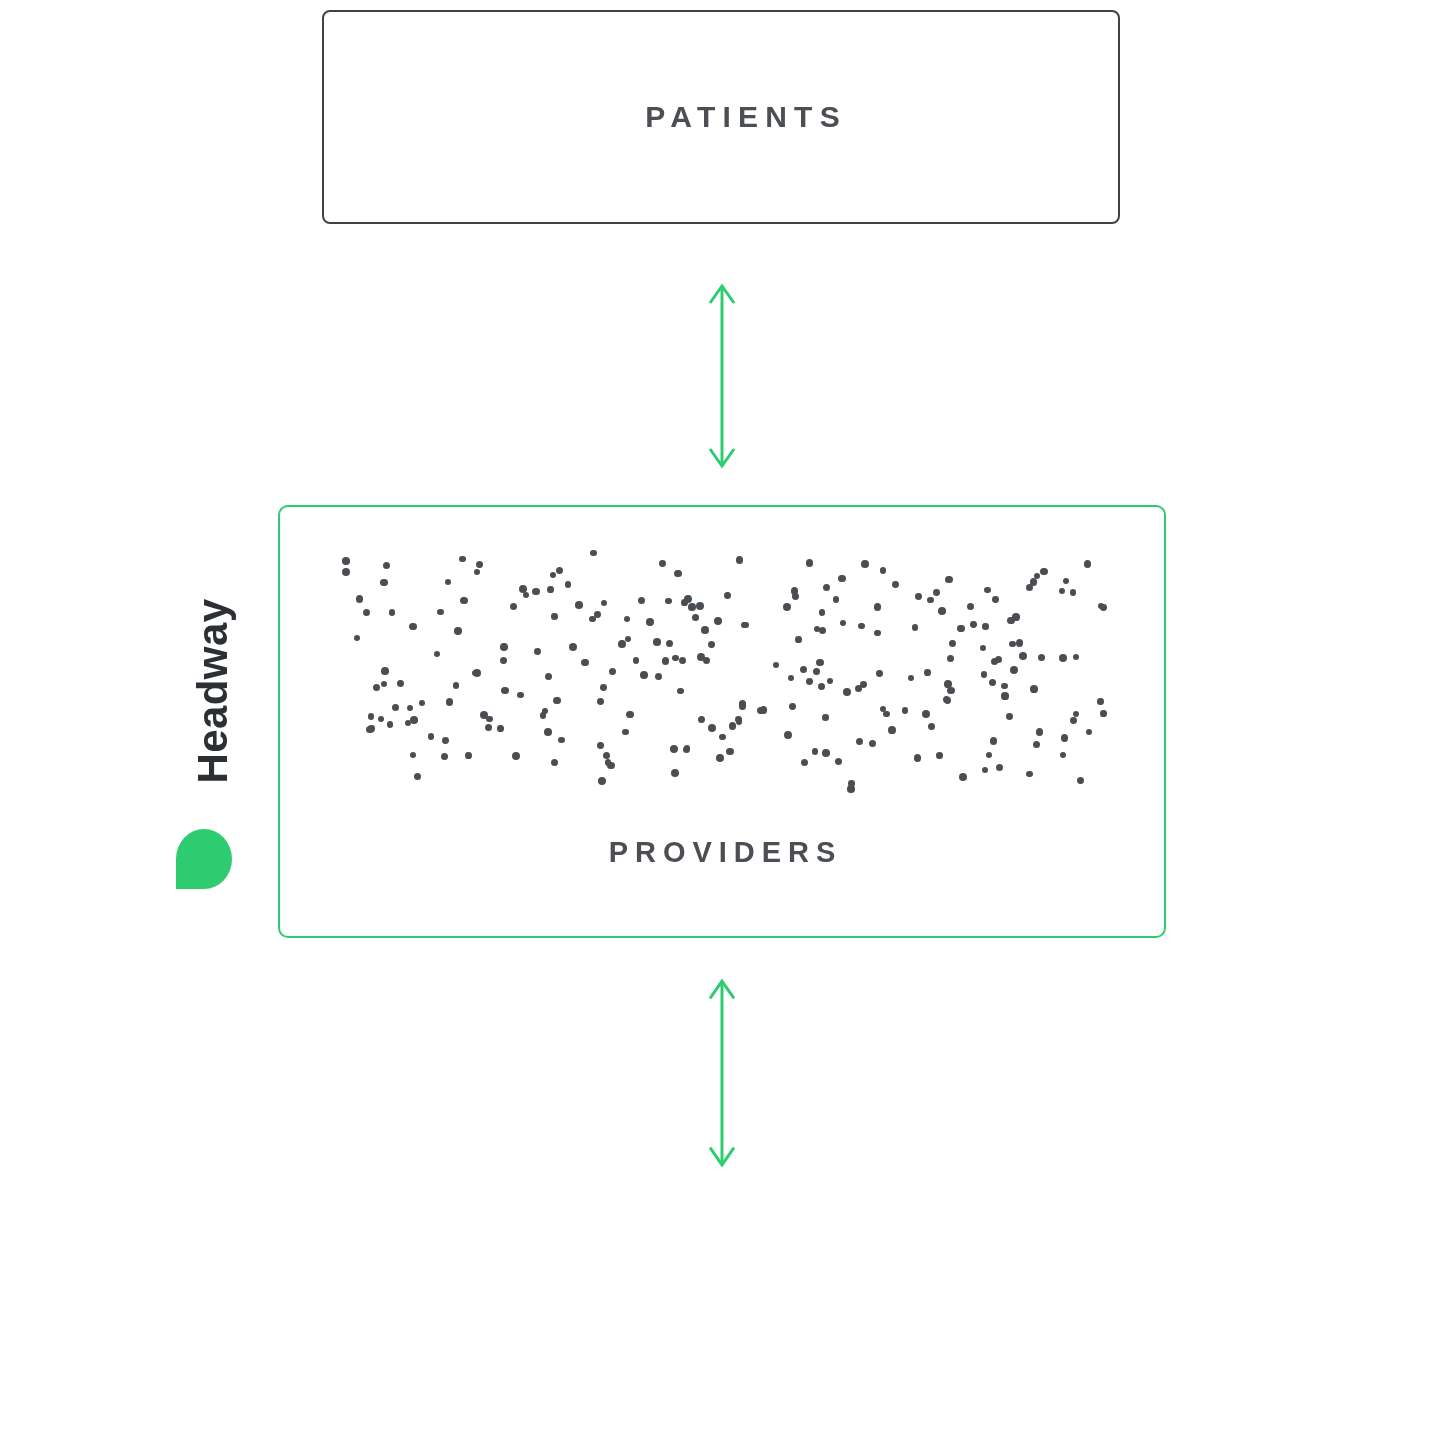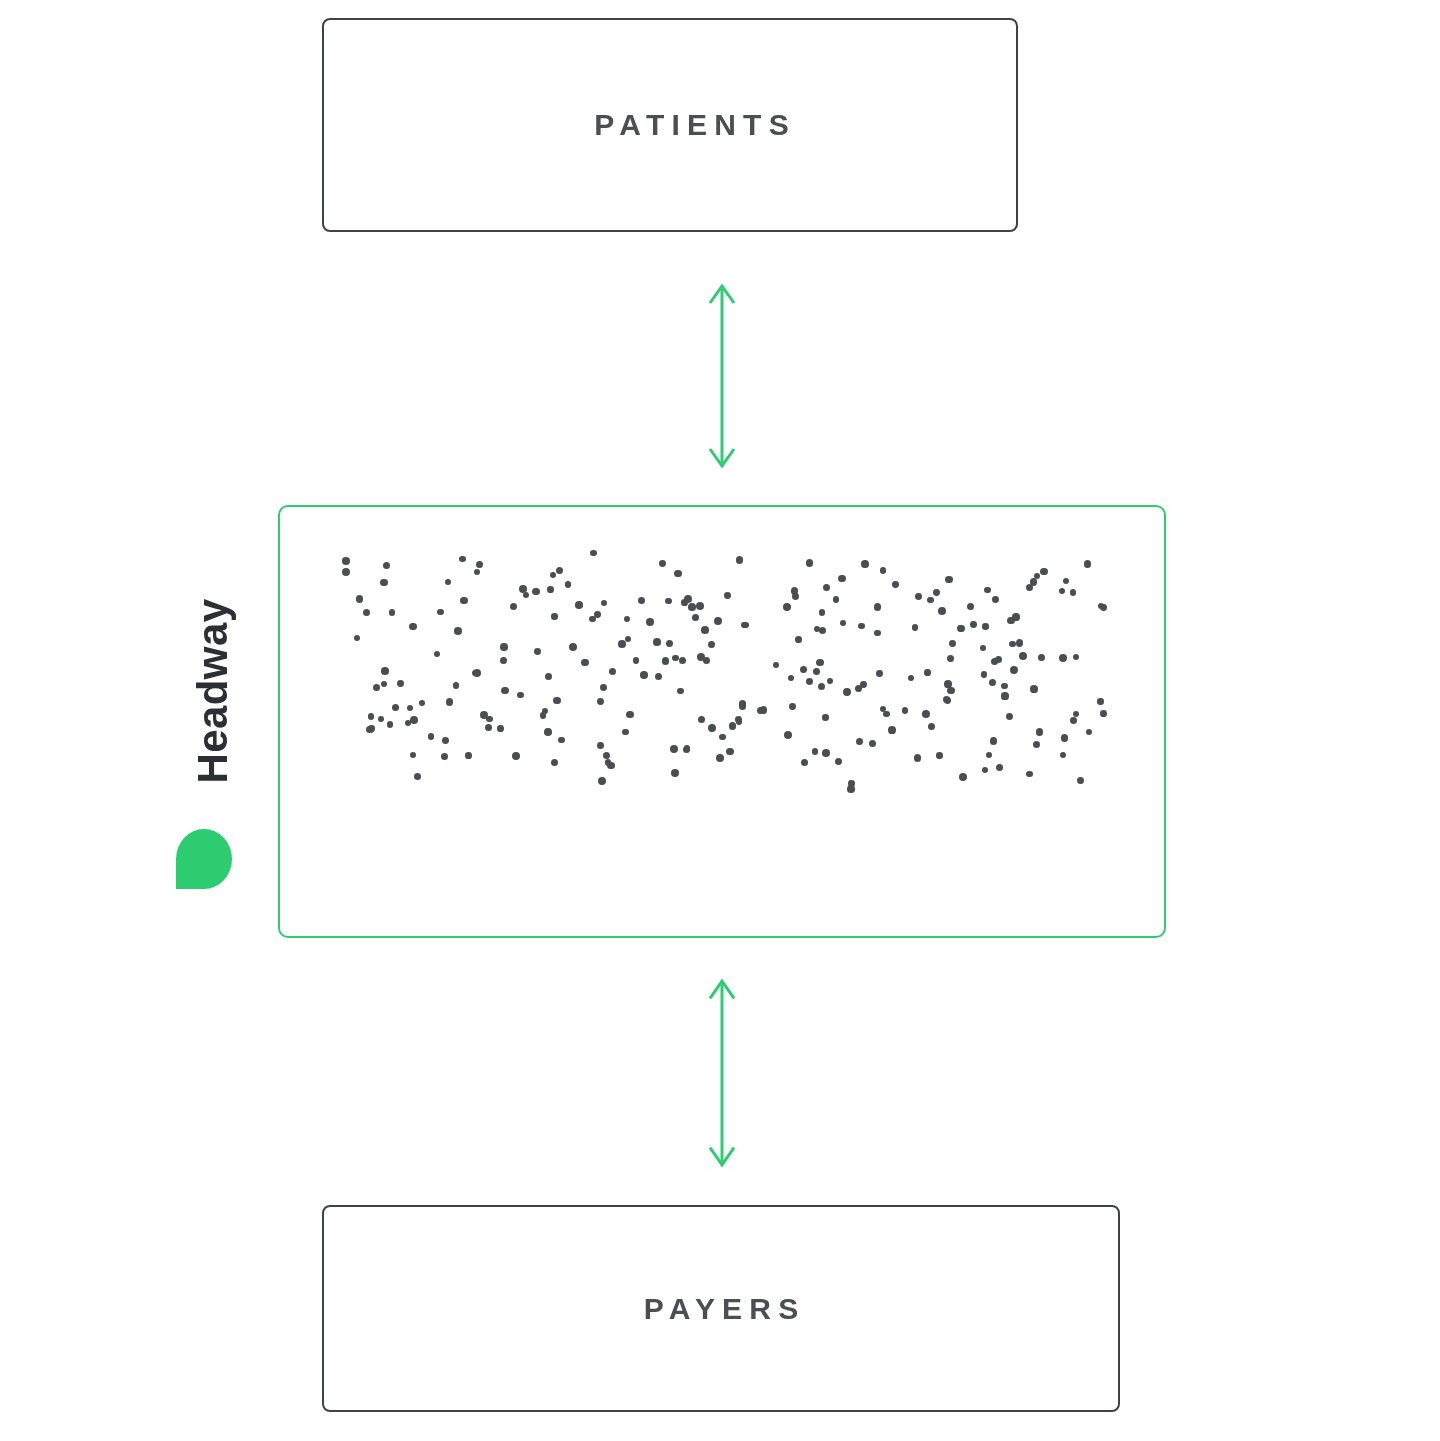--- a/index.html
+++ b/index.html
@@ -35,21 +35,21 @@
   }
   .node-label{
     font-size:30px;
     font-weight:700;
     letter-spacing:0.24em;
     color:var(--text-dark);
     text-align:center;
     text-indent:0.24em; 
   }
 
-  #patients-box{left:322px;top:18px;width:696px;height:214px;padding-left:43px;}
+  #patients-box{left:322px;top:10px;width:798px;height:214px;padding-left:43px;}
   #payers-box{left:322px;top:1205px;width:798px;height:207px;}
 
   #providers-box{left:278px;top:505px;width:888px;height:433px;display:block;}
   .dots-area{
     position:absolute;
     left:62px;right:62px;top:34px;height:248px;
   }
   .dot{
     position:absolute;
     border-radius:50%;
@@ -367,33 +367,31 @@
         <div class="dot" style="width: 6.51142px; height: 6.51142px; left: 5.85984%; top: 72.7284%; background: rgb(74, 78, 82);"></div>
         <div class="dot" style="width: 7.78187px; height: 7.78187px; left: 48.9352%; top: 30.709%; background: rgb(74, 78, 82);"></div>
         <div class="dot" style="width: 7.27126px; height: 7.27126px; left: 27.493%; top: 87.8187%; background: rgb(74, 78, 82);"></div>
         <div class="dot" style="width: 7.25455px; height: 7.25455px; left: 62.6161%; top: 57.2492%; background: rgb(74, 78, 82);"></div>
         <div class="dot" style="width: 6.81473px; height: 6.81473px; left: 95.8209%; top: 70.9182%; background: rgb(74, 78, 82);"></div>
         <div class="dot" style="width: 7.7517px; height: 7.7517px; left: 71.8636%; top: 74.6264%; background: rgb(74, 78, 82);"></div>
         <div class="dot" style="width: 6.23734px; height: 6.23734px; left: 83.9078%; top: 41.8342%; background: rgb(74, 78, 82);"></div>
         <div class="dot" style="width: 7.73188px; height: 7.73188px; left: 40.9574%; top: 39.2005%; background: rgb(74, 78, 82);"></div>
       </div>
     <div class="providers-label">
+      <div class="line">PROVIDERS</div>
     </div>
   </div>
 
   <div class="arrow" id="arrow-bottom">
     <svg viewBox="0 0 44 190" preserveAspectRatio="none">
       <line x1="22" y1="8" x2="22" y2="182" stroke="currentColor" stroke-width="3"></line>
       <polyline points="10,22 22,5 34,22" fill="none" stroke="currentColor" stroke-width="3"></polyline>
       <polyline points="10,168 22,185 34,168" fill="none" stroke="currentColor" stroke-width="3"></polyline>
     </svg>
   </div>
 
-  <div class="node-box dark" id="payers-box">
-    <div class="node-label">PAYERS</div>
-  </div>
 
   <div class="brand">
     <div class="wordmark">Headway</div>
     <div class="logo-mark"></div>
   </div>
 
 </div>
 
 </body></html>

